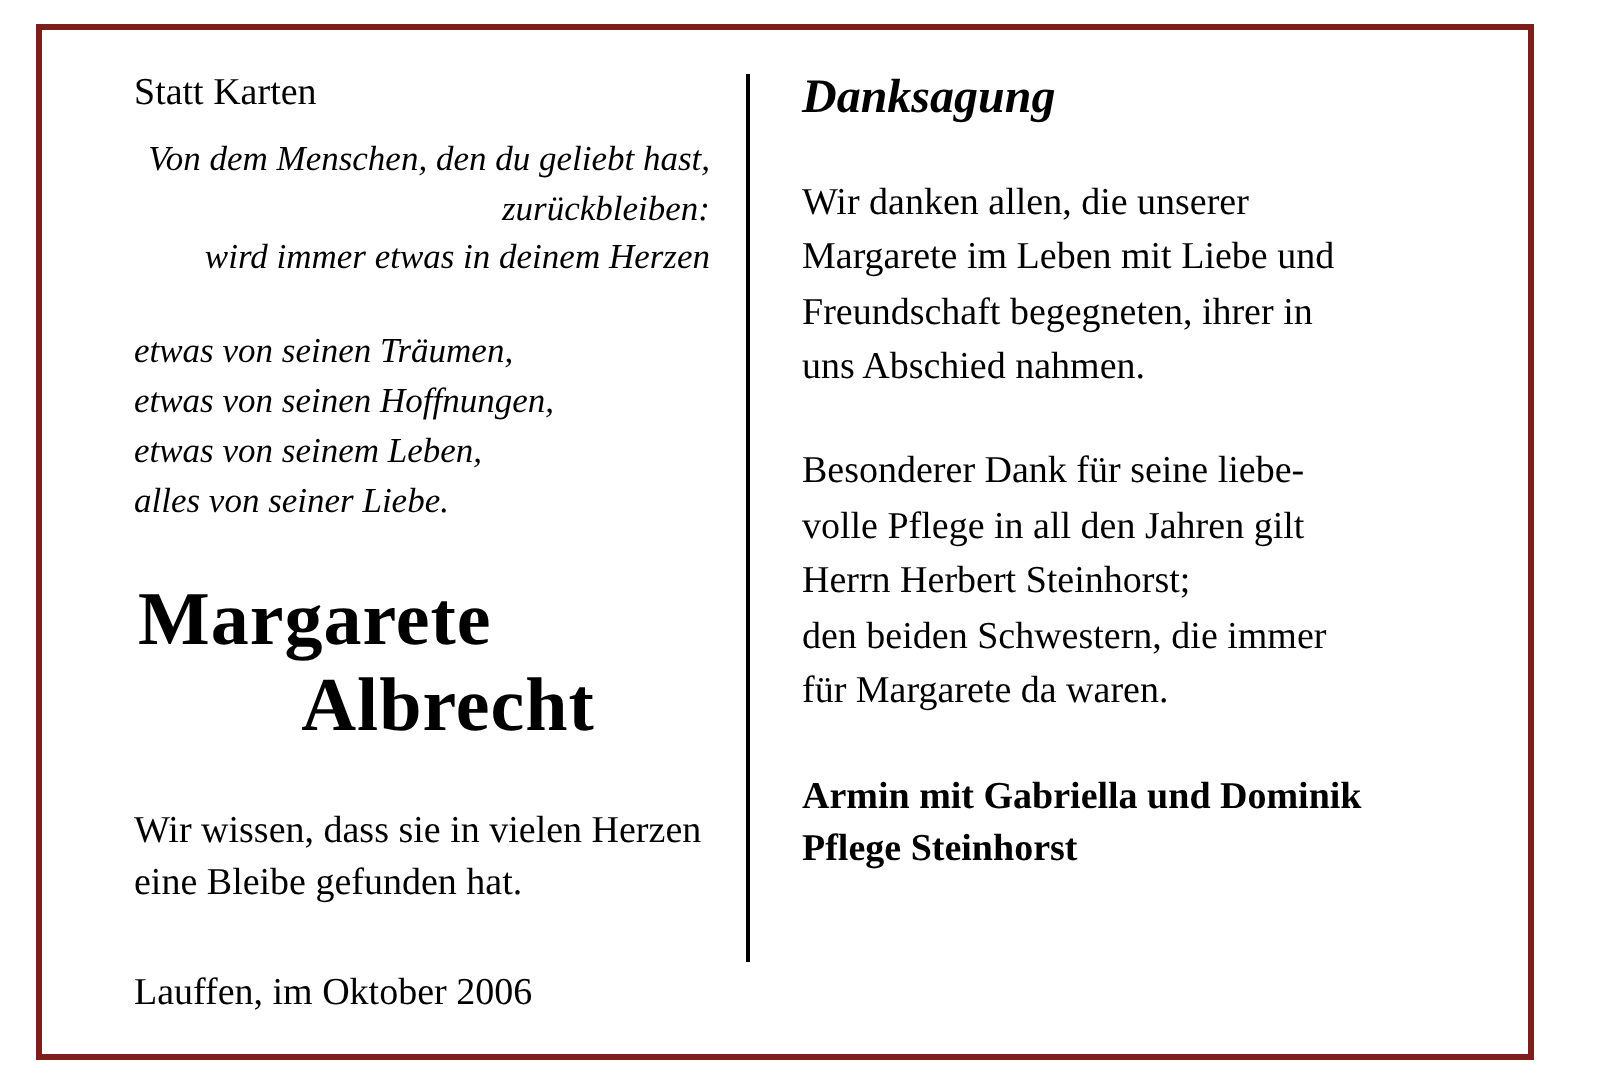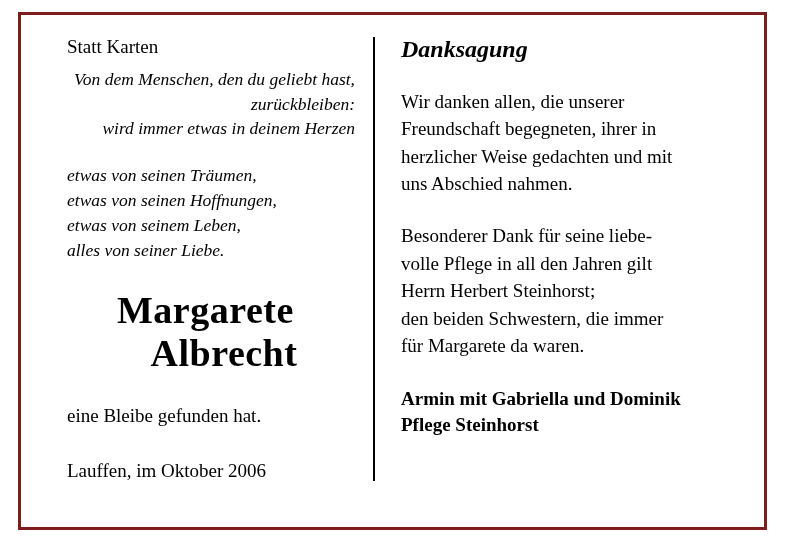--- a/index.html
+++ b/index.html
@@ -82,21 +82,20 @@
     text-align: center;
     font-weight: bold;
     font-size: 38px;
     line-height: 1.14;
     letter-spacing: 0.5px;
   }
   .name-first {
     display: block;
     text-align: left;
     padding-left: 2px;
-    margin-left: 48px;
   }
   .name-last {
     display: block;
     text-align: center;
     padding-left: 26px;
   }
   .closing {
     font-size: 19px;
     line-height: 1.35;
     margin: 28px 0 0 0;
@@ -156,35 +155,36 @@
           <span class="line">etwas von seinem Leben,</span>
           <span class="line">alles von seiner Liebe.</span>
         </div>
 
         <div class="name-block">
           <span class="name-first">Margarete</span>
           <span class="name-last">Albrecht</span>
         </div>
 
         <div class="closing">
+          <span class="line">Wir wissen, dass sie in vielen Herzen</span>
           <span class="line">eine Bleibe gefunden hat.</span>
         </div>
 
         <div class="place-date">Lauffen, im Oktober 2006</div>
       </div>
 
       <div class="divider"></div>
 
       <div class="col-right">
         <div class="danksagung">Danksagung</div>
 
         <div class="thanks-para">
           <span class="line">Wir danken allen, die unserer</span>
+          <span class="line">Margarete im Leben mit Liebe und</span>
           <span class="line">Freundschaft begegneten, ihrer in</span>
-          <span class="line">herzlicher Weise gedachten und mit</span>
           <span class="line">uns Abschied nahmen.</span>
         </div>
 
         <div class="thanks-para-2">
           <span class="line">Besonderer Dank für seine liebe-</span>
           <span class="line">volle Pflege in all den Jahren gilt</span>
           <span class="line">Herrn Herbert Steinhorst;</span>
           <span class="line">den beiden Schwestern, die immer</span>
           <span class="line">für Margarete da waren.</span>
         </div>

